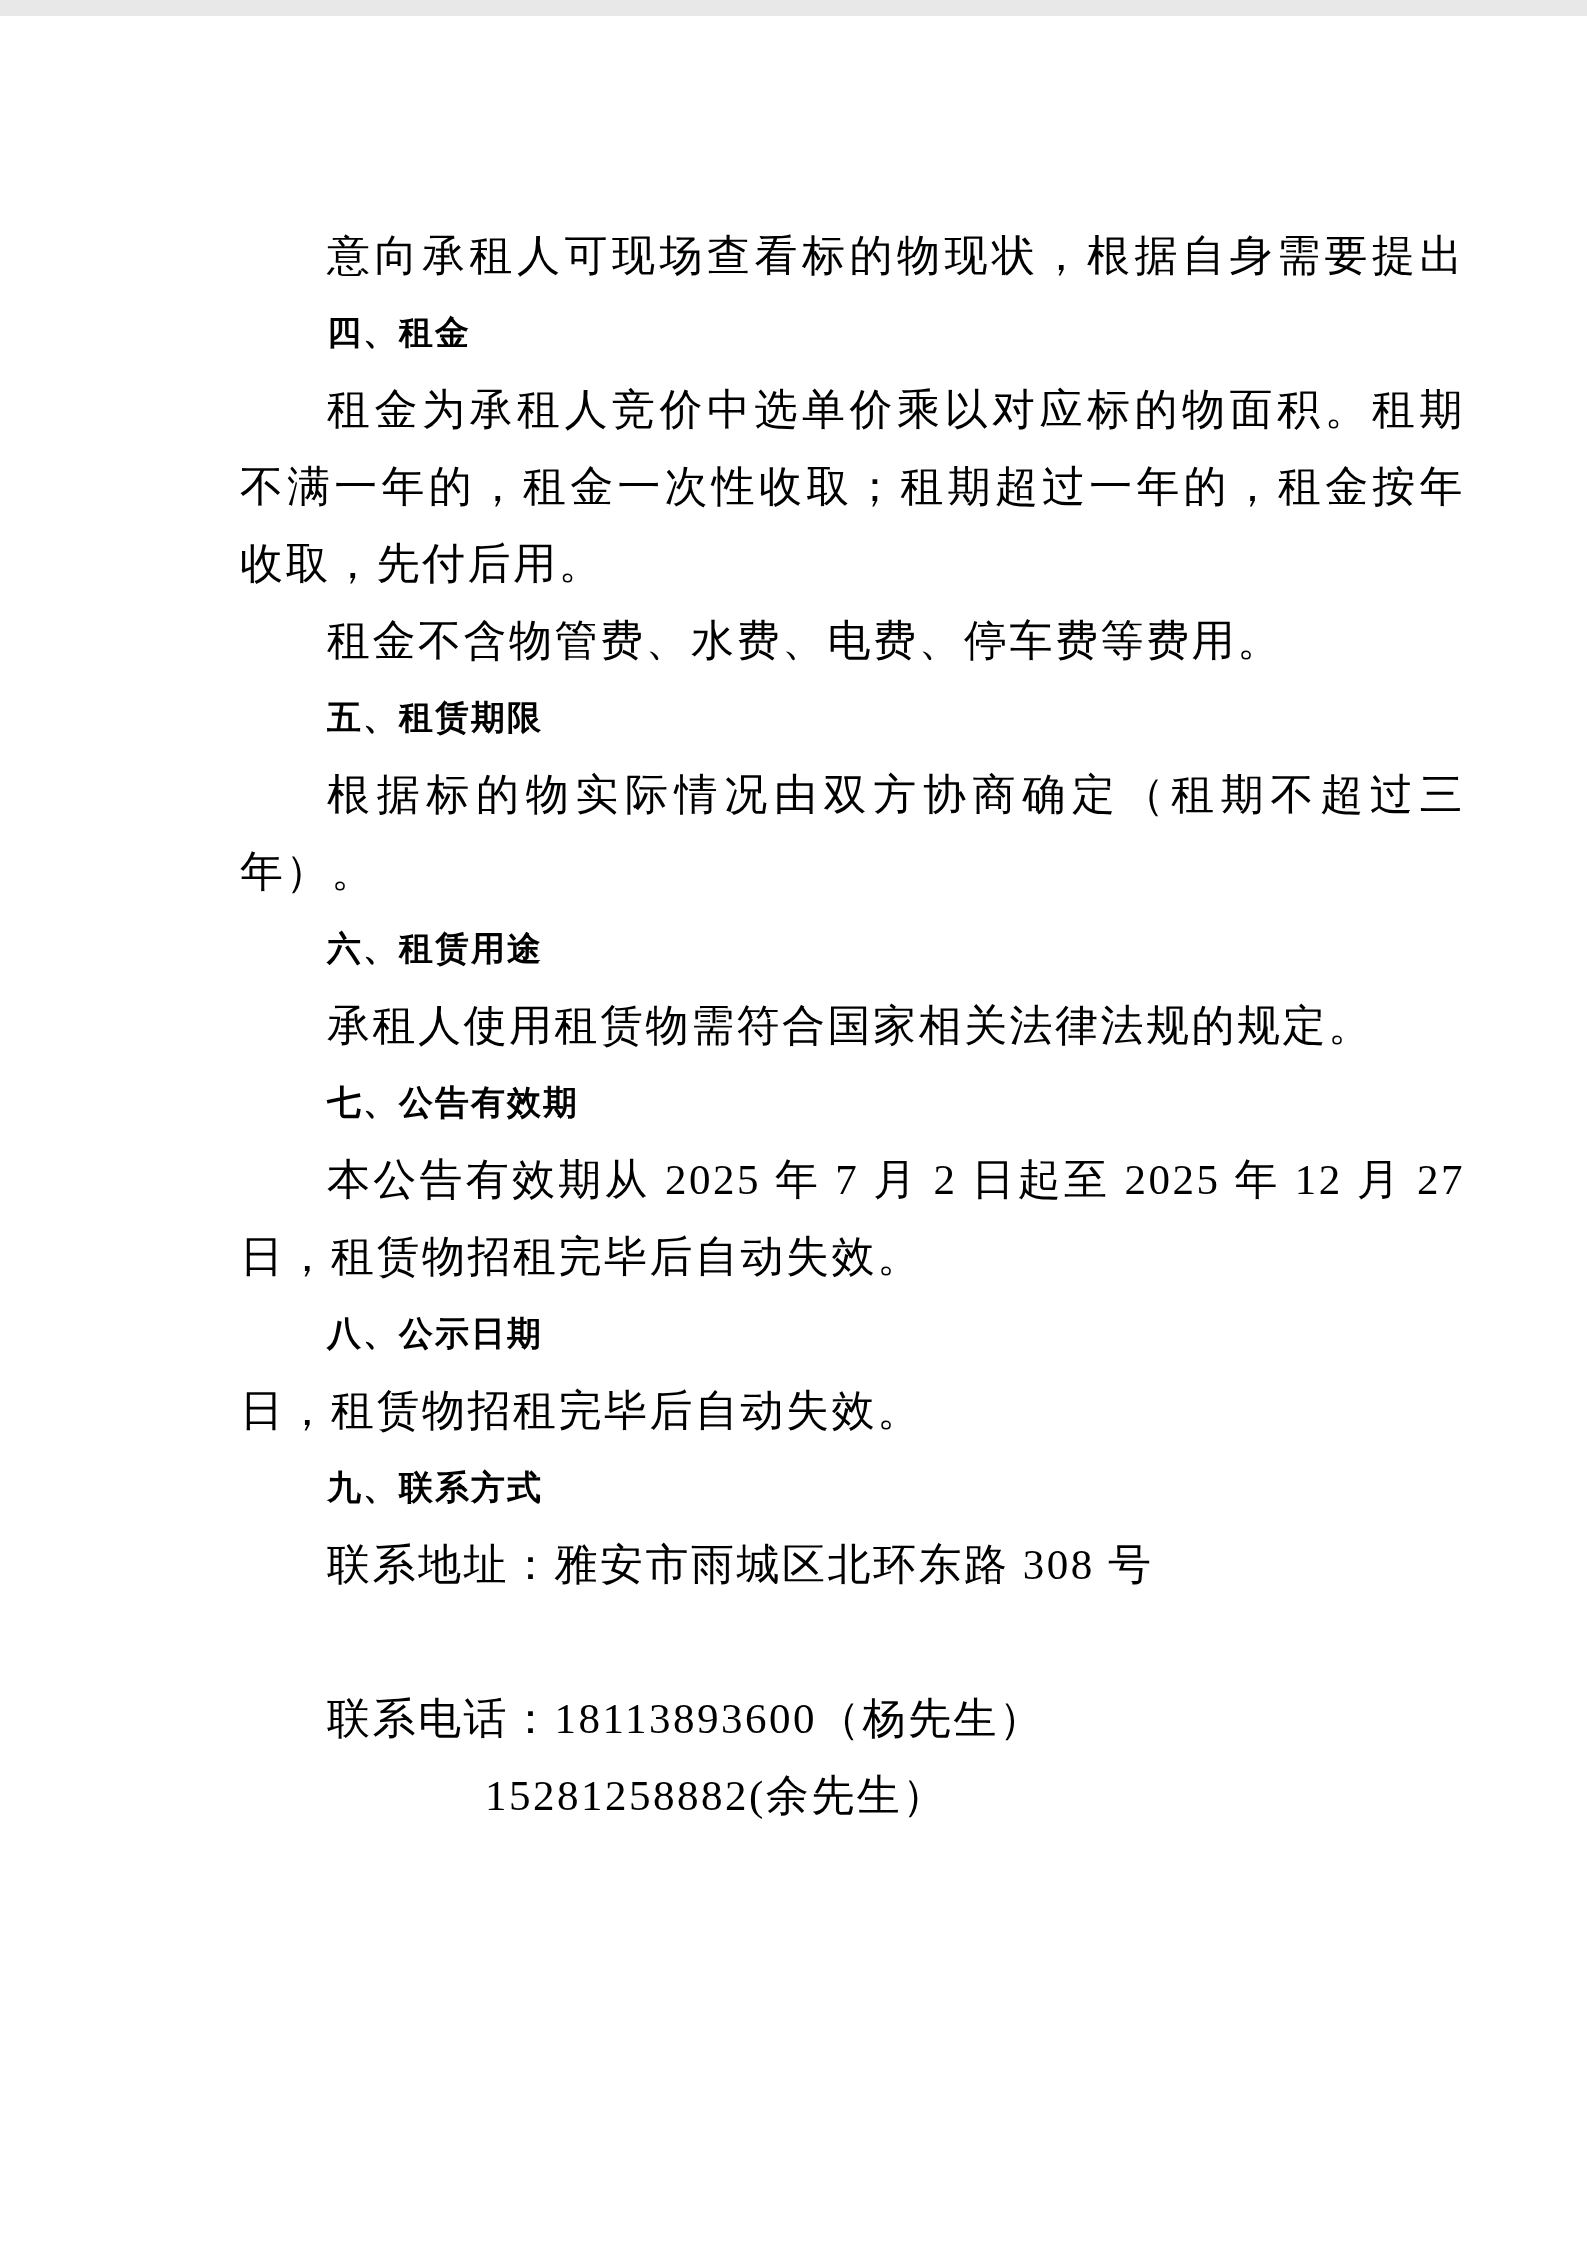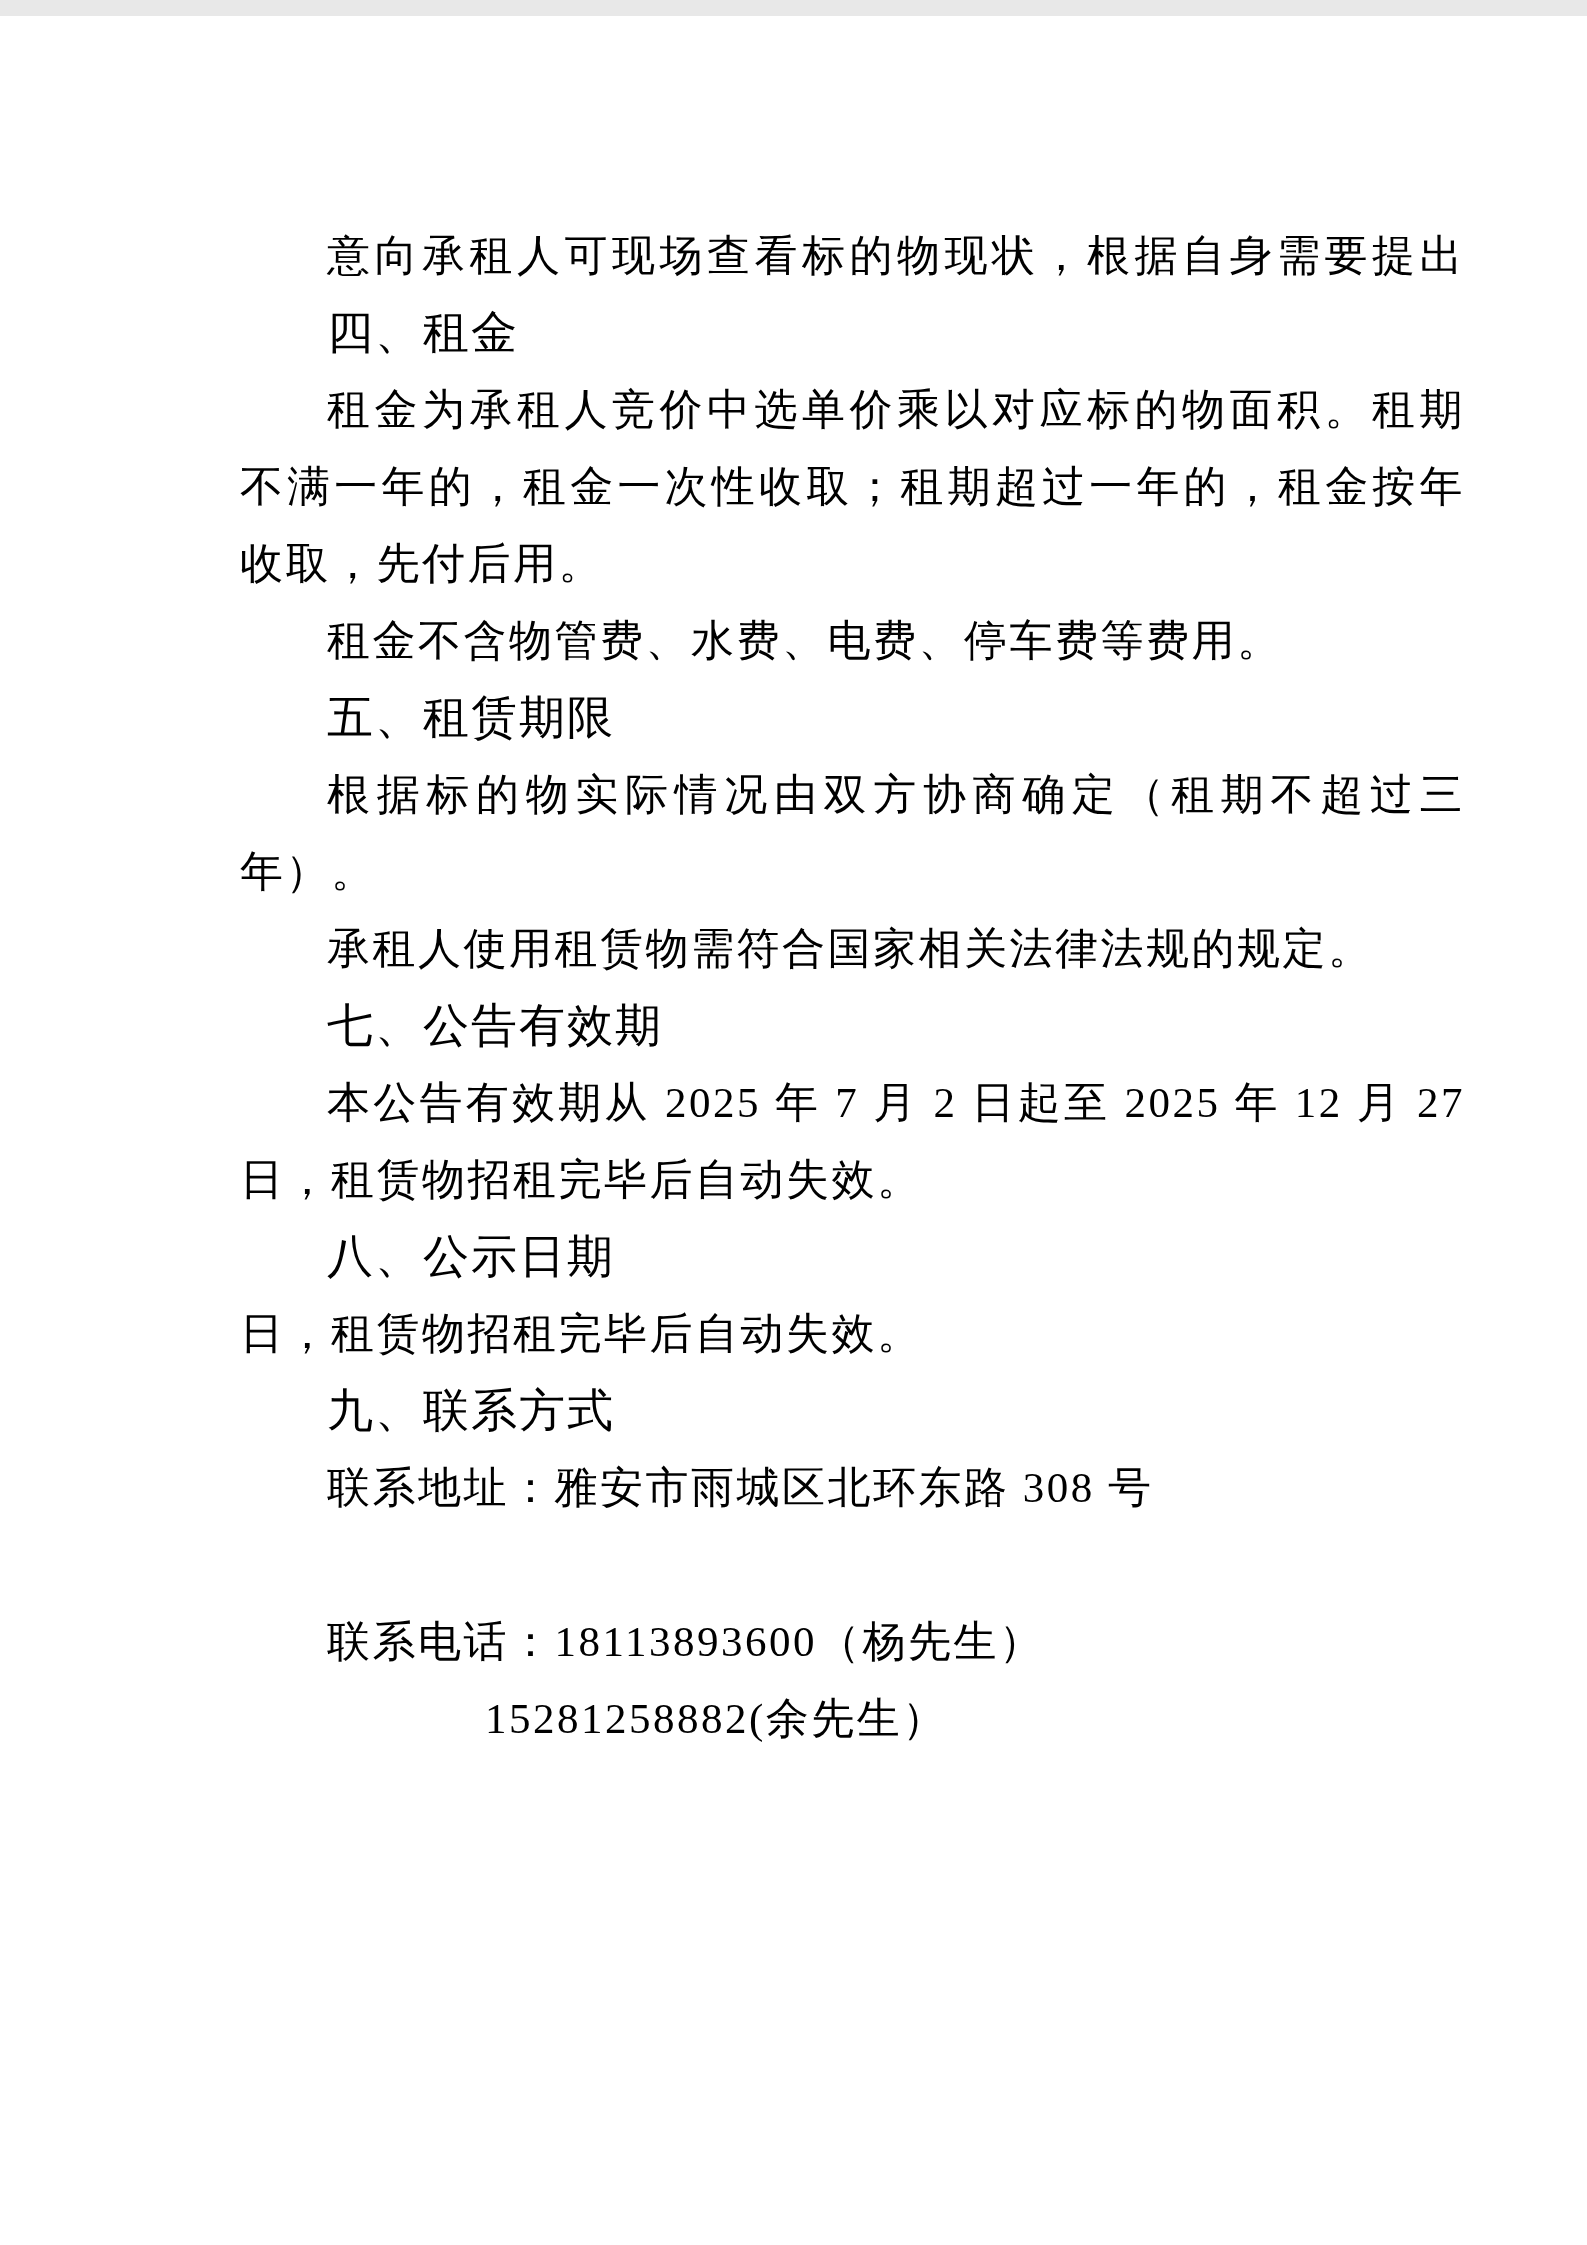--- a/index.html
+++ b/index.html
@@ -36,22 +36,22 @@
   }
   
   .line.fill {
     text-align: justify;
     text-align-last: justify;
     -moz-text-align-last: justify;
   }
   
   .line.heading {
     font-family: "Liberation Sans", "DejaVu Sans", sans-serif;
-    font-weight: 400;
-    font-size: 46px;
+    font-weight: 700;
+    font-size: 34px;
     letter-spacing: 2px;
     padding-left: 87px;
   }
   
   .line.phone2 {
     padding-left: 245px;
   }
   .line.blank {
     height: 77px;
   }
@@ -63,20 +63,21 @@
   <div class="doc-body">
       <div class="line first fill">意向承租人可现场查看标的物现状，根据自身需要提出</div>
       <div class="line heading">四、租金</div>
       <div class="line first fill">租金为承租人竞价中选单价乘以对应标的物面积。租期</div>
       <div class="line cont fill">不满一年的，租金一次性收取；租期超过一年的，租金按年</div>
       <div class="line cont">收取，先付后用。</div>
       <div class="line first">租金不含物管费、水费、电费、停车费等费用。</div>
       <div class="line heading">五、租赁期限</div>
       <div class="line first fill">根据标的物实际情况由双方协商确定（租期不超过三</div>
       <div class="line cont">年）。</div>
+      <div class="line heading">六、租赁用途</div>
       <div class="line first">承租人使用租赁物需符合国家相关法律法规的规定。</div>
       <div class="line heading">七、公告有效期</div>
       <div class="line first fill">本公告有效期从 2025 年 7 月 2 日起至 2025 年 12 月 27</div>
       <div class="line cont">日，租赁物招租完毕后自动失效。</div>
       <div class="line heading">八、公示日期</div>
       <div class="line cont">日，租赁物招租完毕后自动失效。</div>
       <div class="line heading">九、联系方式</div>
       <div class="line first">联系地址：雅安市雨城区北环东路 308 号</div>
       <div class="line blank"></div>
       <div class="line first">联系电话：18113893600（杨先生）</div>

